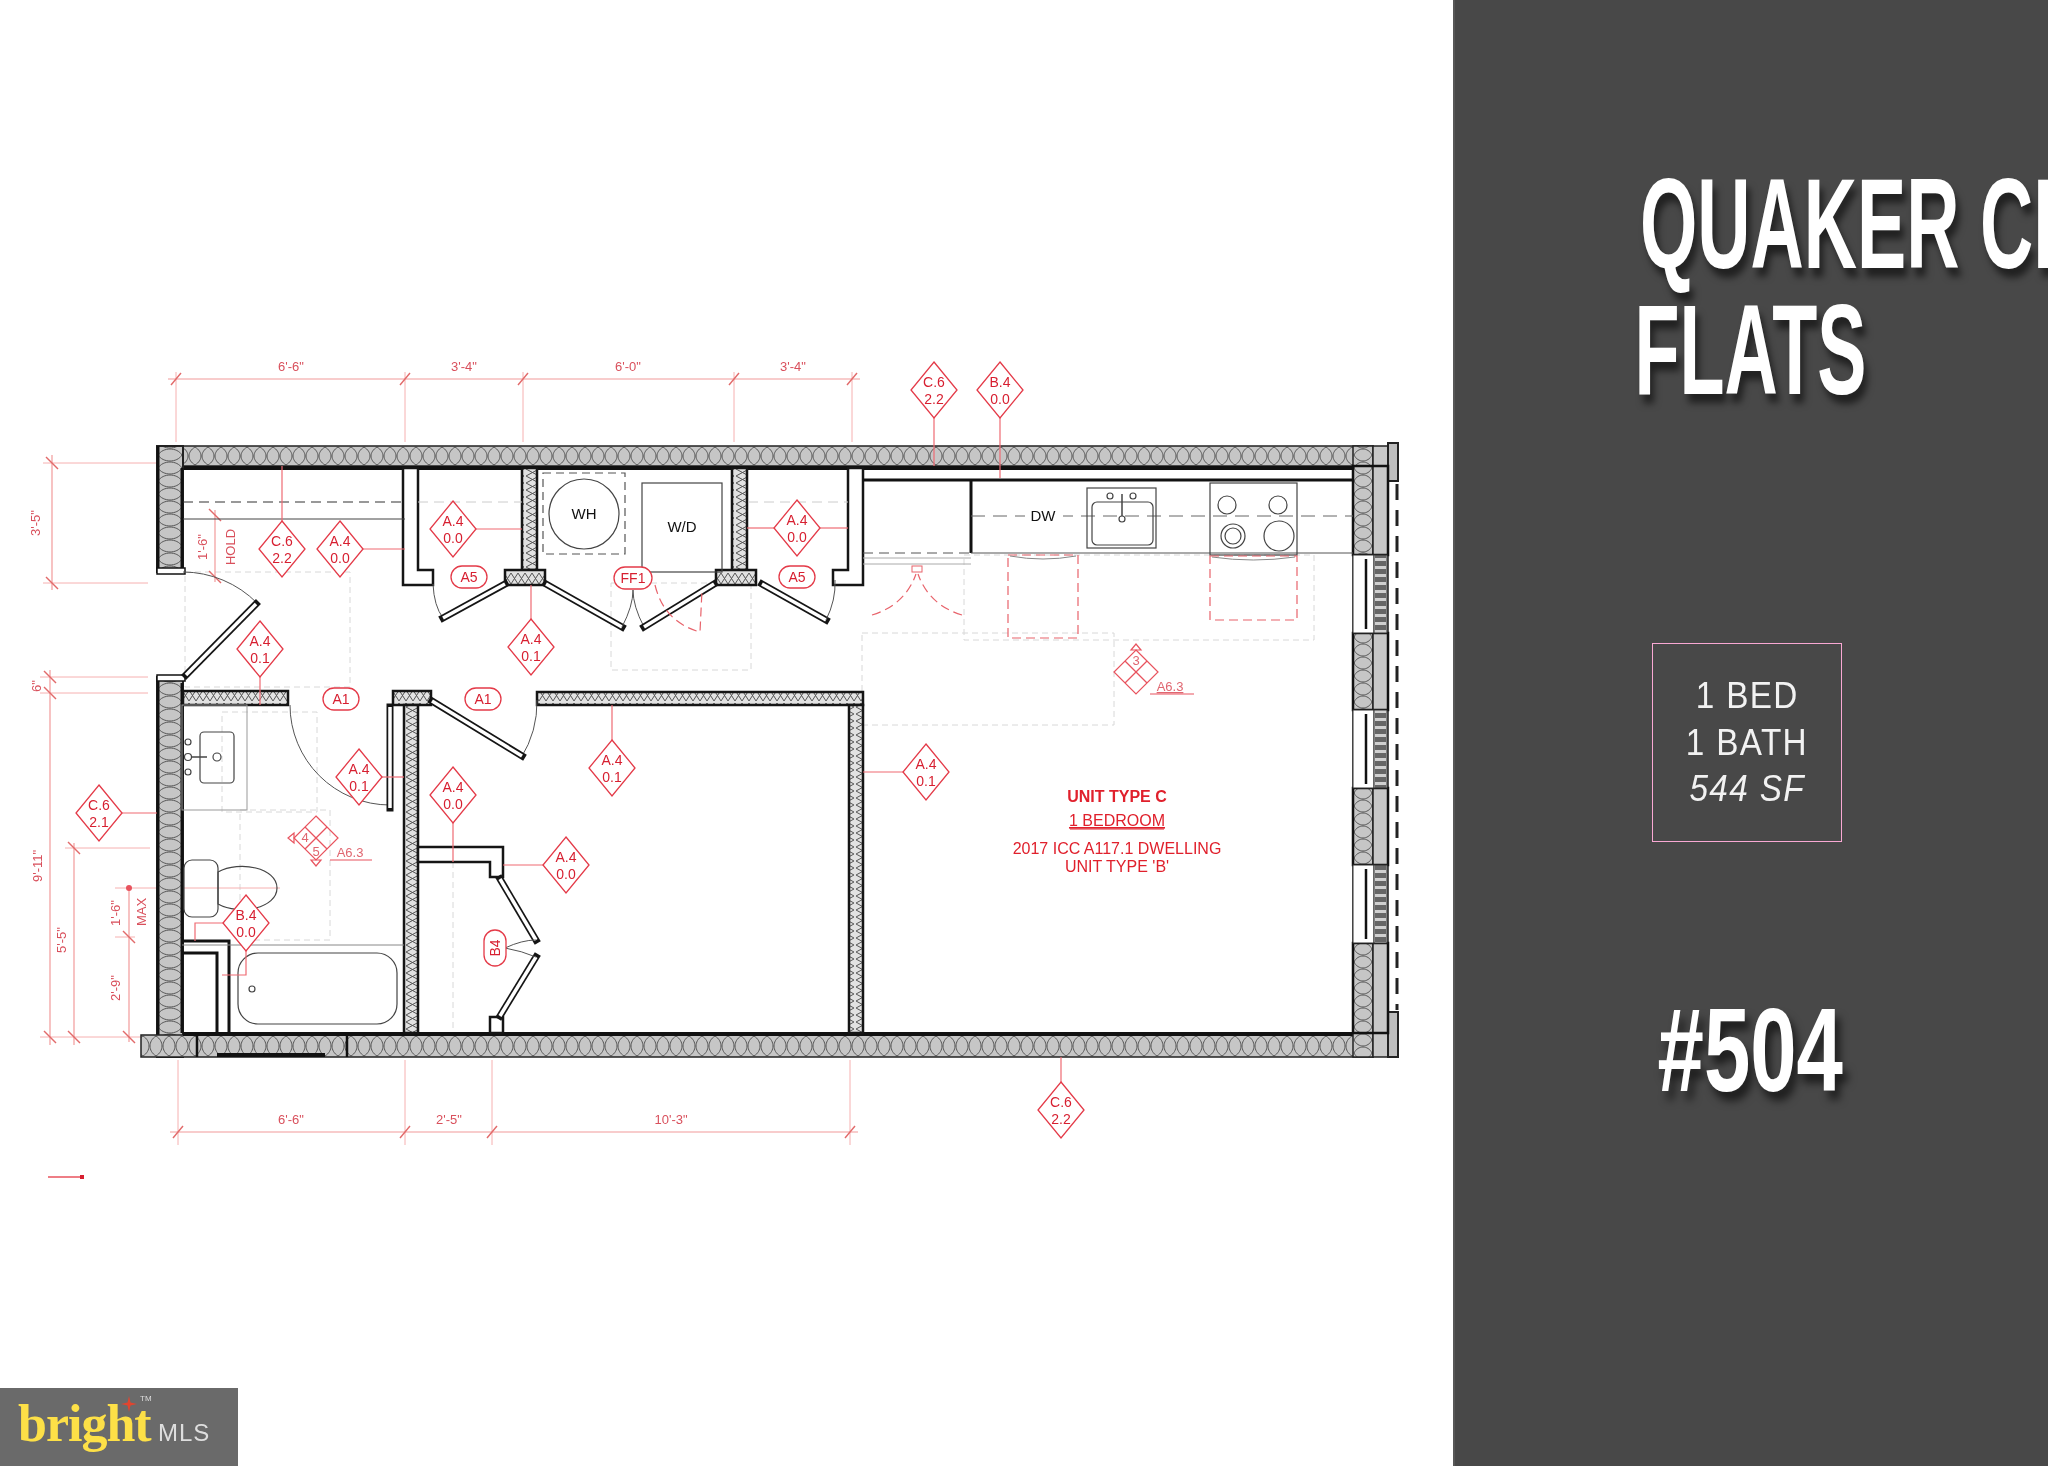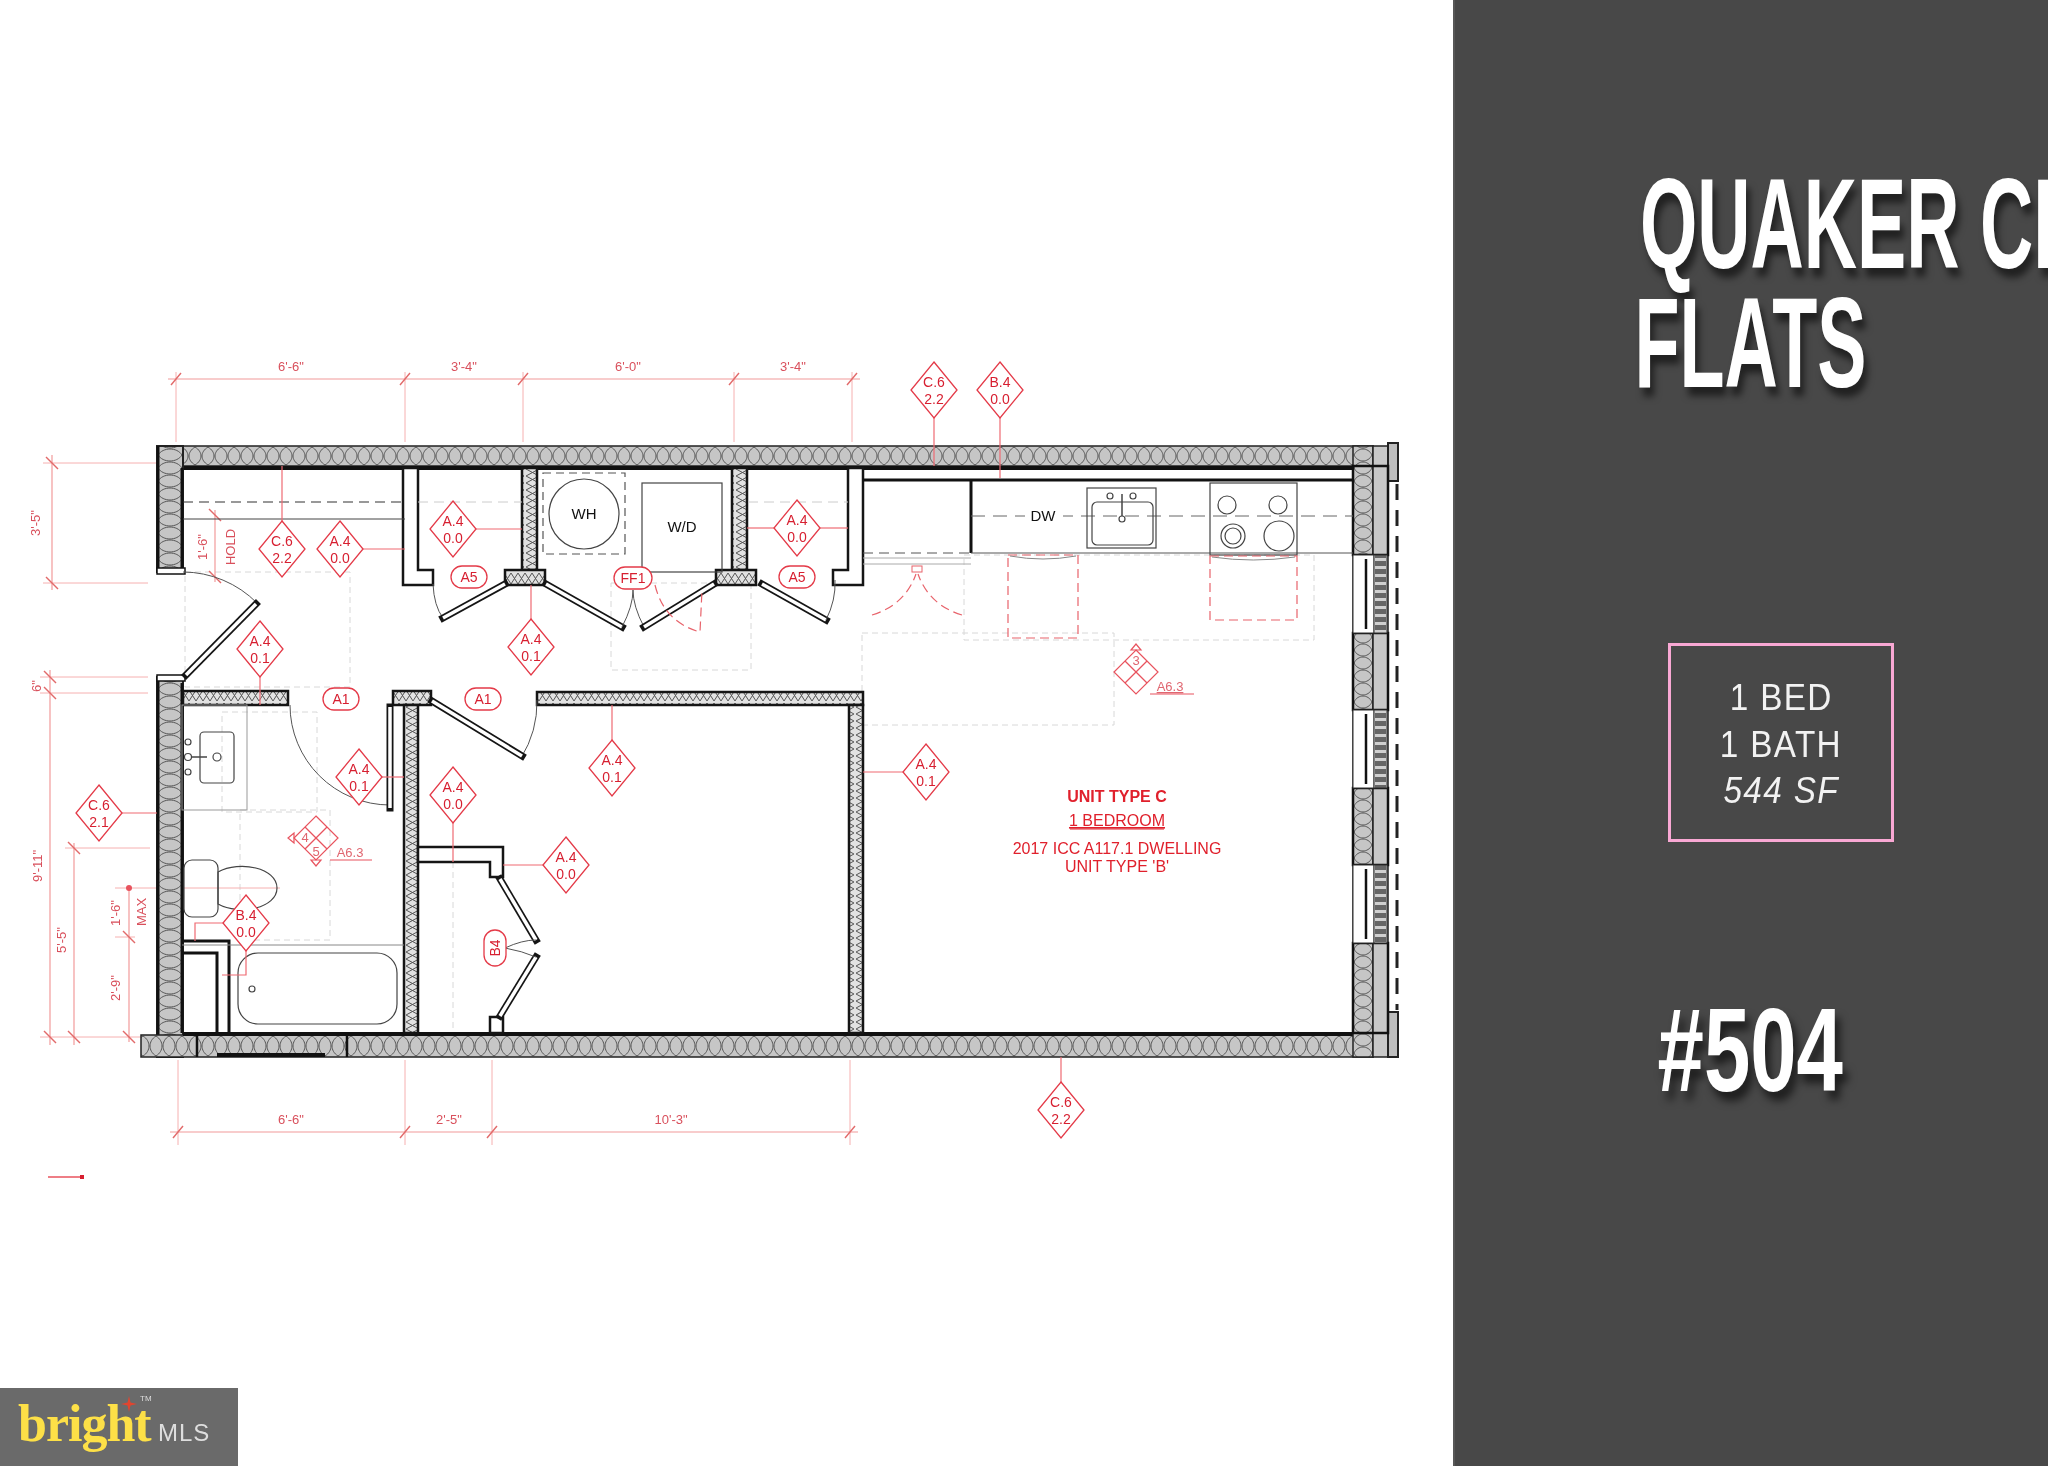--- a/index.html
+++ b/index.html
@@ -26,24 +26,24 @@
   .unit{fill:#e0202c;font-family:"Liberation Sans",sans-serif;text-anchor:middle;}
   .sect polygon,.sect line{fill:none;stroke:#e8535e;stroke-width:1.2;}
   .sect text{fill:#e06670;font-family:"Liberation Sans",sans-serif;font-size:13px;text-anchor:middle;}
 
   .panel{position:absolute;left:1453px;top:0;width:595px;height:1466px;background:#484848;box-shadow:inset 2px 0 0 #575757;}
   .ptxt{position:absolute;left:0;right:0;text-align:center;color:#ffffff;white-space:nowrap;}
   .ptxt span{display:inline-block;transform-origin:50% 50%;}
   .title{font-size:128px;line-height:128px;font-weight:700;text-shadow:7px 9px 10px rgba(0,0,0,0.55);}
   .title span{transform:scaleX(0.576);}
   .t1{top:160px;}
-  .t2{top:279px;}
+  .t2{top:286px;}
   .addr{top:498px;font-size:46px;line-height:46px;text-shadow:3px 4px 6px rgba(0,0,0,0.5);}
   .addr span{transform:scaleX(0.6);}
-  .box{position:absolute;left:215px;top:643px;width:226px;height:199px;border:3px solid #f9a8d4;box-sizing:border-box;}
+  .box{position:absolute;left:199px;top:643px;width:190px;height:199px;border:1px solid #f9a8d4;box-sizing:border-box;}
   .bline{position:absolute;left:0;right:0;text-align:center;color:#f2f2f2;font-size:37px;line-height:37px;letter-spacing:1.5px;white-space:nowrap;}
   .bline span{display:inline-block;transform:scaleX(0.9);}
   .b1{top:33px;}.b2{top:80px;}.b3{top:126px;font-style:italic;}
   .num{top:991px;font-size:118px;line-height:118px;font-weight:700;text-shadow:7px 9px 10px rgba(0,0,0,0.6);}
   .num span{transform:scaleX(0.706);}
 
   .logo{position:absolute;left:0;top:1388px;width:238px;height:78px;background:#6a6a6a;}
   .logo-word{position:absolute;left:18px;top:10px;font-family:"Liberation Serif",serif;font-weight:700;font-size:52px;line-height:52px;color:#fde047;letter-spacing:-1px;}
   .logo-star{position:absolute;left:121px;top:8px;width:16px;height:16px;}
   .logo-tm{position:absolute;left:140px;top:6px;font-family:"Liberation Sans",sans-serif;font-size:8px;color:#dedede;}

